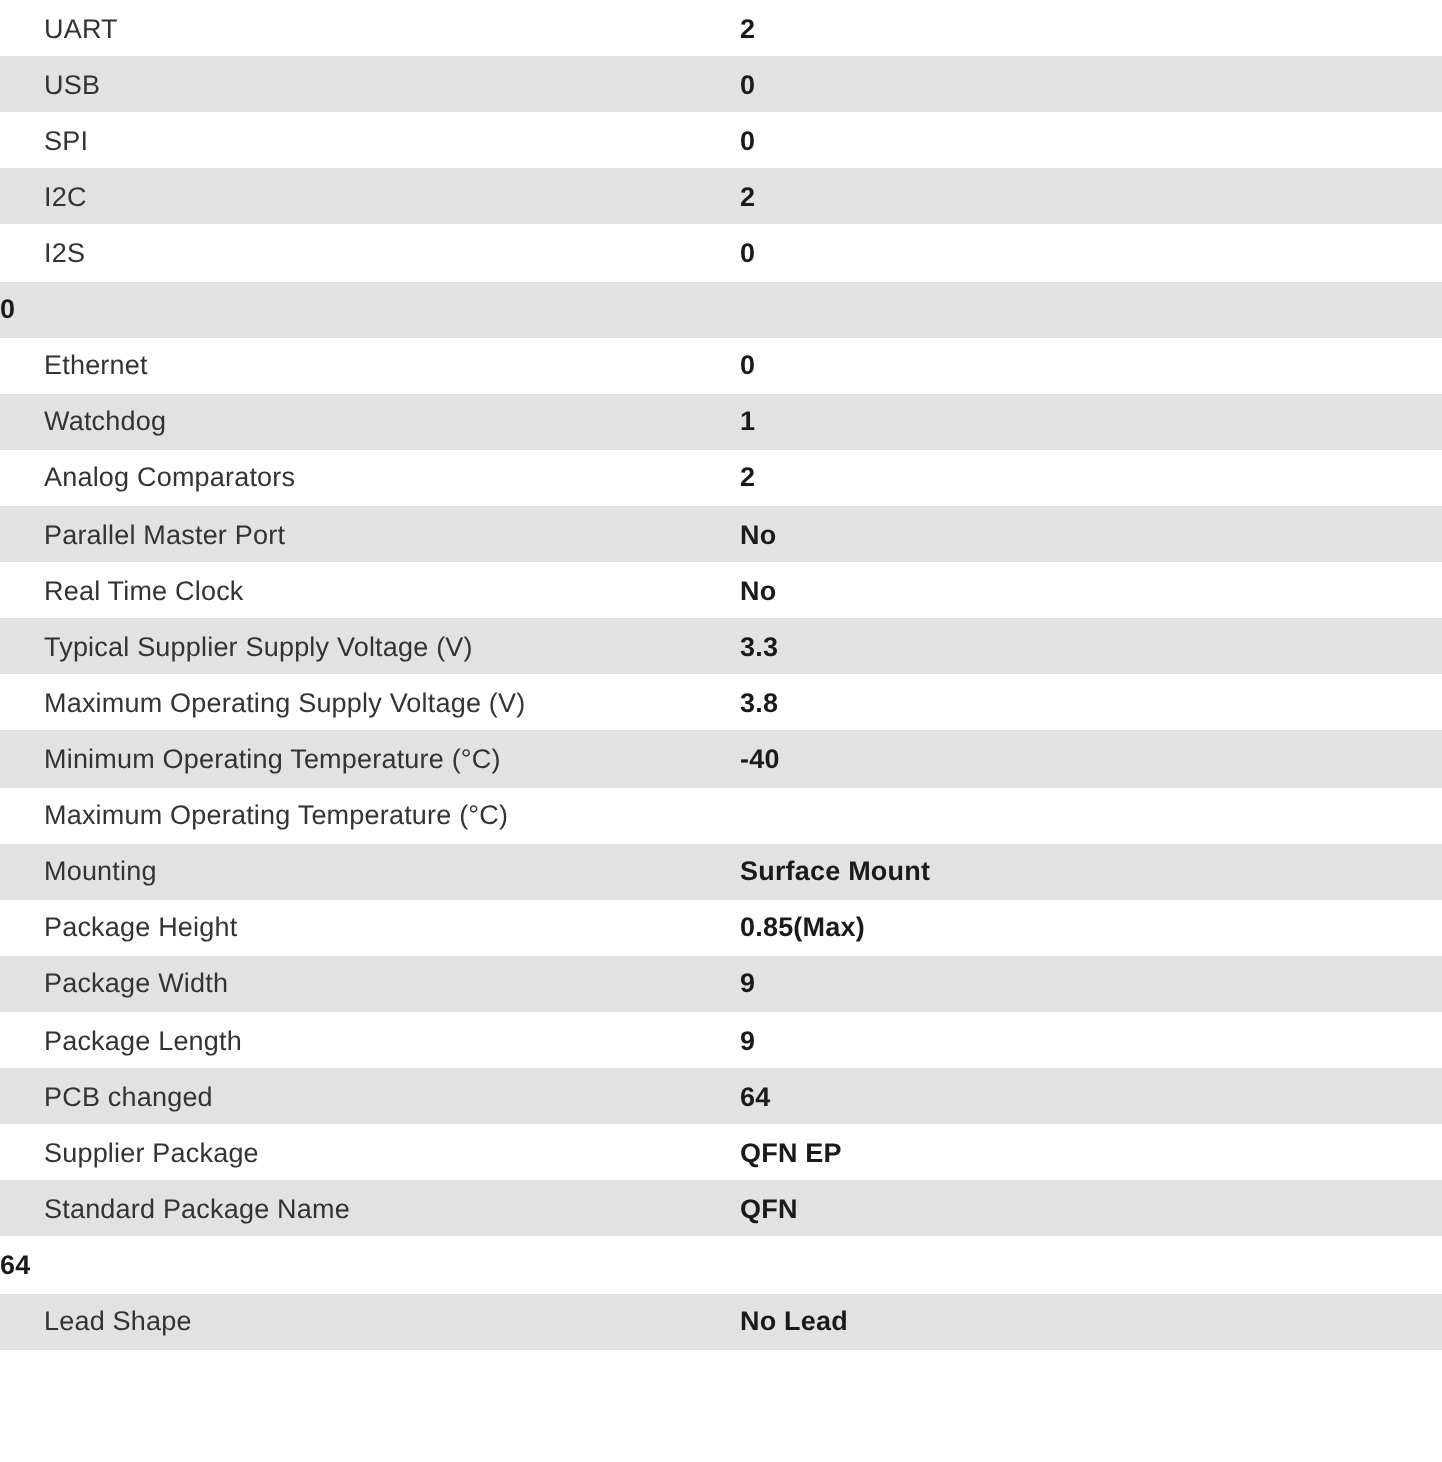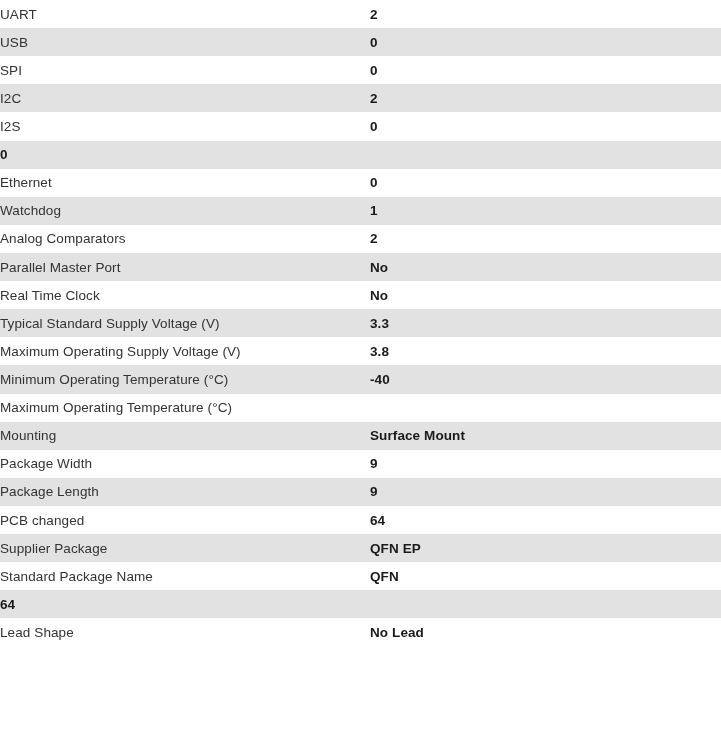--- a/index.html
+++ b/index.html
@@ -23,20 +23,21 @@
     align-items: center;
     height: 28.115px;
     box-sizing: border-box;
     background: #ffffff;
   }
   .spec-row:nth-child(even) {
     background: var(--alt-row-bg, #e2e2e2);
   }
   .spec-label {
     box-sizing: border-box;
+    padding-left: 22px;
     width: 370px;
     flex: 0 0 370px;
     font-size: 13.5px;
     color: var(--label-color, #333333);
     white-space: nowrap;
     letter-spacing: 0.1px;
   }
   .spec-value {
     flex: 1 1 auto;
     font-size: 13.5px;
@@ -100,21 +101,21 @@
     <div class="spec-value">No</div>
   </div>
 
   <div class="spec-row">
     <div class="spec-label">Real Time Clock</div>
     <div class="spec-value">No</div>
   </div>
 
 
   <div class="spec-row">
-    <div class="spec-label">Typical Standard Supply Voltage (V)</div>
+    <div class="spec-label">Typical Supplier Supply Voltage (V)</div>
     <div class="spec-value">3.3</div>
   </div>
 
   <div class="spec-row">
     <div class="spec-label">Maximum Operating Supply Voltage (V)</div>
     <div class="spec-value">3.8</div>
   </div>
 
   <div class="spec-row">
     <div class="spec-label">Minimum Operating Temperature (°C)</div>
@@ -124,20 +125,24 @@
   <div class="spec-row">
     <div class="spec-label">Maximum Operating Temperature (°C)</div>
   </div>
 
 
   <div class="spec-row">
     <div class="spec-label">Mounting</div>
     <div class="spec-value">Surface Mount</div>
   </div>
 
+  <div class="spec-row">
+    <div class="spec-label">Package Height</div>
+    <div class="spec-value">0.85(Max)</div>
+  </div>
 
   <div class="spec-row">
     <div class="spec-label">Package Width</div>
     <div class="spec-value">9</div>
   </div>
 
   <div class="spec-row">
     <div class="spec-label">Package Length</div>
     <div class="spec-value">9</div>
   </div>

